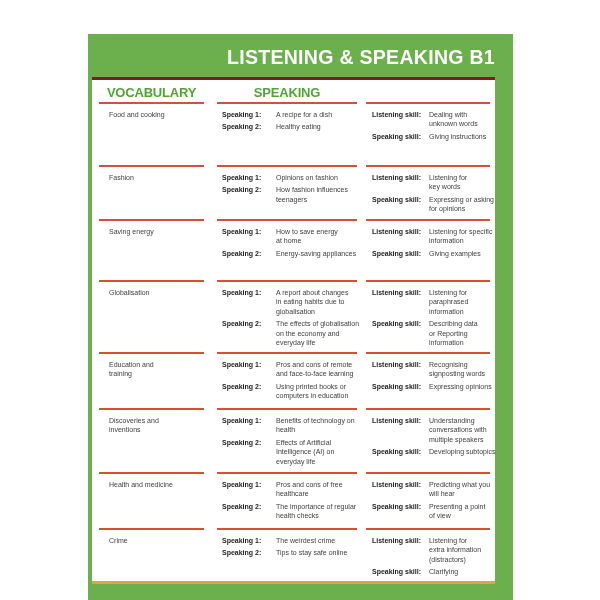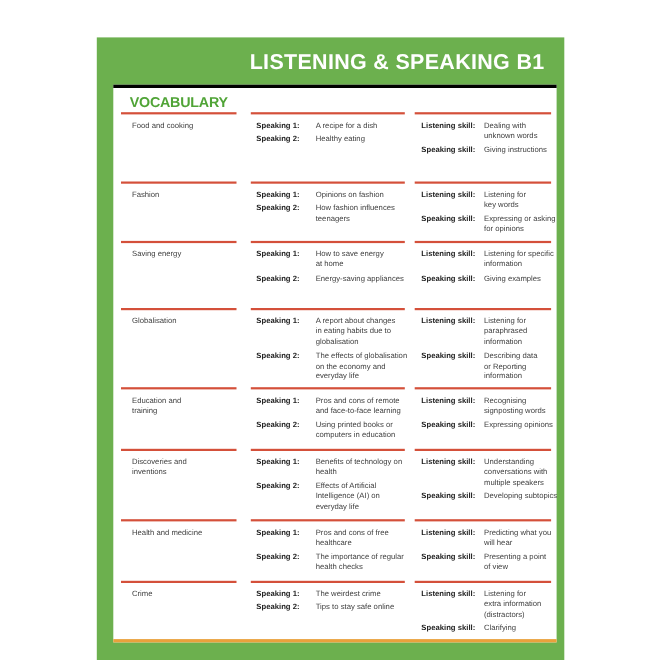--- a/index.html
+++ b/index.html
@@ -8,23 +8,23 @@
 
   .page { position: absolute; left: 88px; top: 0; width: 425px; height: 600px; background: #6cb04e; margin-top: 34px; }
 
   .header-title {
     position: absolute; top: 12px; right: 18px;
     color: #ffffff; font-size: 19.5px; font-weight: bold; letter-spacing: 0.3px;
     white-space: pre;
   }
 
   .content {
-    position: absolute; left: 15px; top: 43px; width: 396px; height: 501px;
+    position: absolute; left: 4px; top: 43px; width: 396px; height: 501px;
     background: #ffffff;
-    border-top: 3px solid #000000; border-bottom: 3px solid #e9a13b;
+    border-top: 3px solid #7f1d1d; border-bottom: 3px solid #e9a13b;
     box-sizing: content-box;
     padding-left: 7px;
   }
 
   .col-headers { display: flex; height: 22px; align-items: center; }
   .col-head {
     color: #50a437; font-weight: bold; font-size: 13px; letter-spacing: -0.2px;
     text-align: center; padding-top: 3px;
   }
   .w-vocab { width: 105px; }
@@ -65,20 +65,21 @@
 <div class="canvas">
   <div class="page">
 
     <div class="header-title">LISTENING &amp; SPEAKING B1</div>
 
     <div class="content">
 
       <div class="col-headers">
         <div class="col-head w-vocab">VOCABULARY</div>
         <div class="gap1"></div>
+        <div class="col-head w-speak">SPEAKING</div>
         <div class="gap2"></div>
       </div>
 
       <div class="t-row" style="min-height:63px">
         <div class="cell c-vocab">Food and cooking</div>
         <div class="gap1"></div>
         <div class="cell c-speak">
           <div class="entry">
               <span class="lbl">Speaking 1:</span>
               <span class="val">A recipe for a dish</span>

